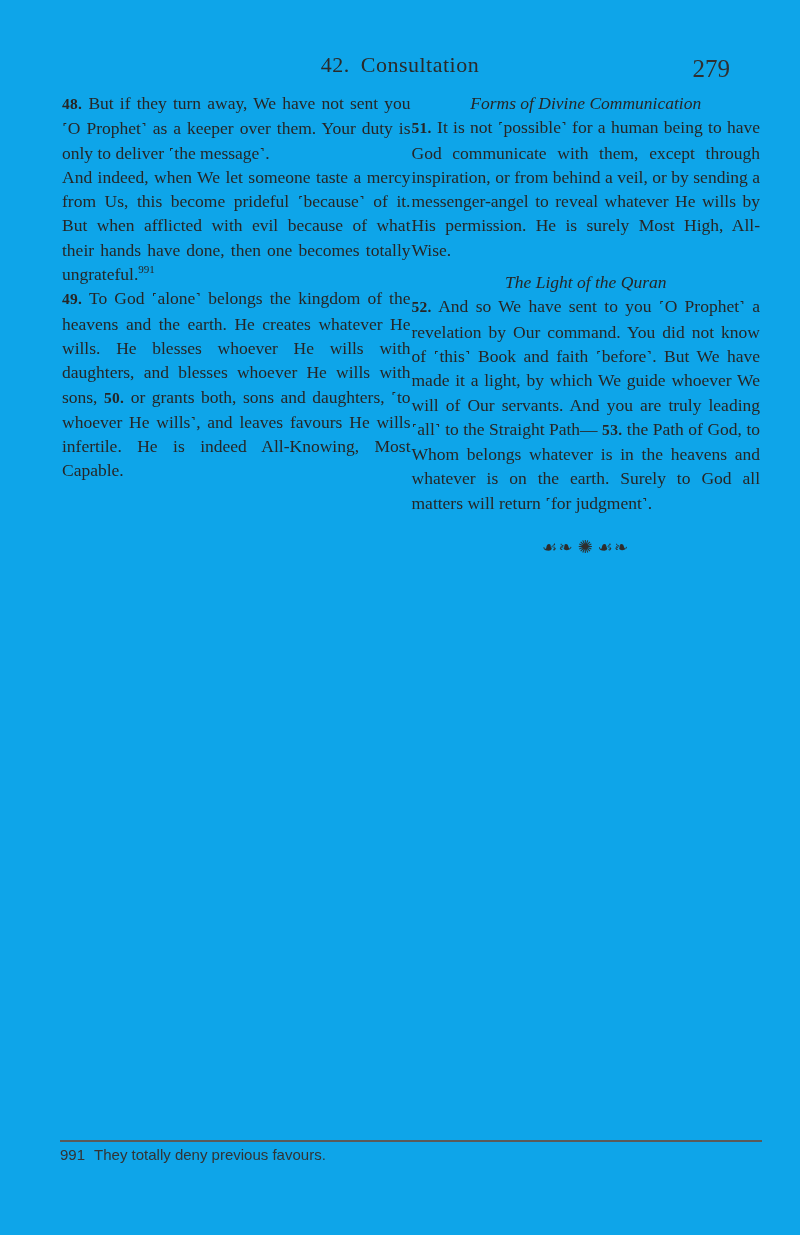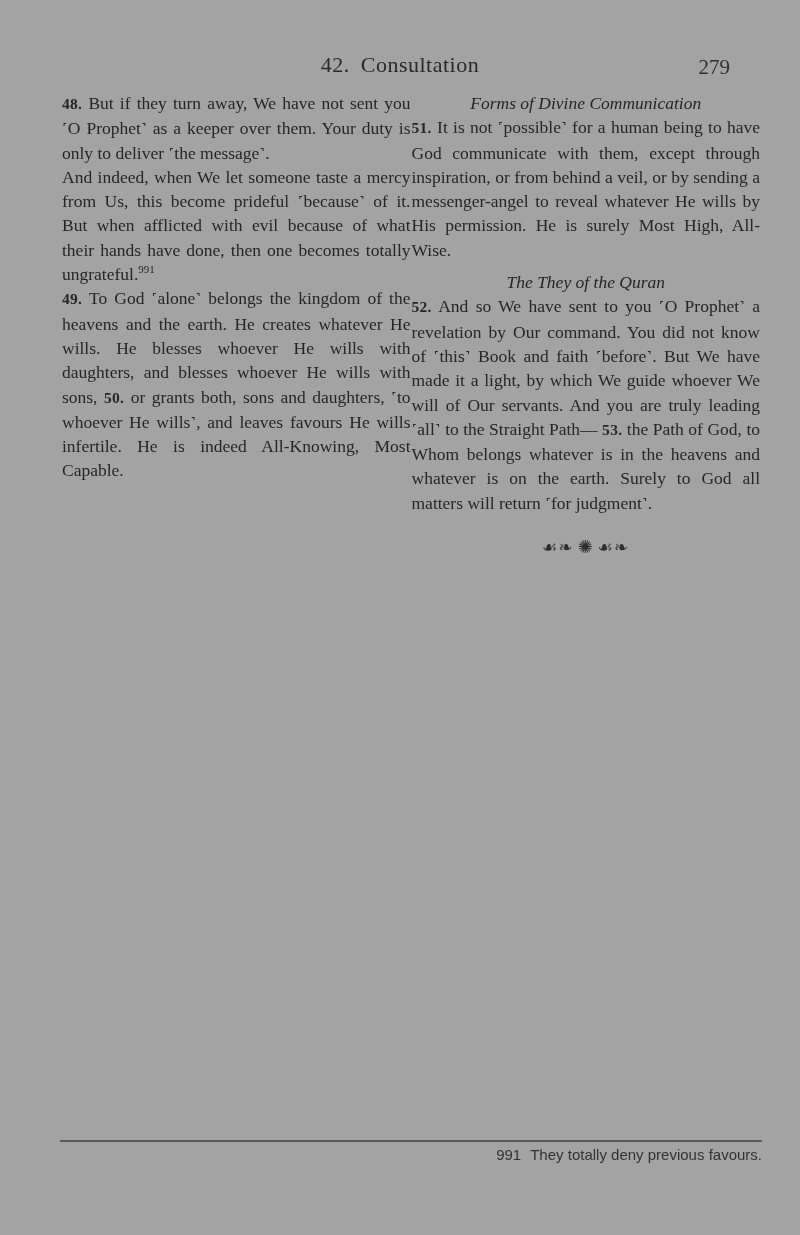--- a/index.html
+++ b/index.html
@@ -4,21 +4,21 @@
 <style>
   html, body {
     margin: 0;
     padding: 0;
     background: #ffffff;
   }
   .page {
     position: relative;
     width: 800px;
     height: 1235px;
-    background: #a3a3a3;
+    background: #0ea5e9;
     color: #262626;
     font-family: "Liberation Serif", "DejaVu Serif", serif;
     overflow: hidden;
   }
 
   
   .page-header {
     position: absolute;
     top: 52px;
     left: 0;
@@ -31,21 +31,21 @@
     letter-spacing: 0.5px;
     color: #2a2a2a;
   }
   .chapter-title .num {
     margin-right: 11px;
   }
   .page-number {
     position: absolute;
     top: 3px;
     right: 70px;
-    font-size: 21px;
+    font-size: 25px;
     color: #303030;
   }
 
   
   .columns {
     position: absolute;
     top: 91px;
     left: 62px;
     right: 40px;
     display: flex;
@@ -96,21 +96,20 @@
   .footnote-area {
     position: absolute;
     top: 1140px;
     left: 60px;
     right: 38px;
     border-top: 2px solid #5a5a5a;
     padding-top: 4px;
     font-family: "Liberation Sans", "DejaVu Sans", sans-serif;
     font-size: 15px;
     color: #333333;
-    text-align: right;
   }
   .footnote-area .fn-num { margin-right: 9px; }
 </style>
 </head>
 <body>
 
 <div class="page">
 
   <header class="page-header">
     <div class="chapter-title">
@@ -139,21 +138,21 @@
       </p>
     </div>
 
     <div class="col">
       <h3 class="section-heading">Forms of Divine Communication</h3>
       <p class="verse">
         <b class="vnum">51.</b>
         <span>It is not ˹possible˺ for a human being to have God communicate with them, except through inspiration, or from behind a veil, or by sending a messenger-angel to reveal whatever He wills by His permission. He is surely Most High, All-Wise.</span>
       </p>
 
-      <h3 class="section-heading">The They of the Quran</h3>
+      <h3 class="section-heading">The Light of the Quran</h3>
       <p class="verse">
         <b class="vnum">52.</b>
         <span>And so We have sent to you ˹O Prophet˺ a revelation by Our command. You did not know of ˹this˺ Book and faith ˹before˺. But We have made it a light, by which We guide whoever We will of Our servants. And you are truly leading ˹all˺ to the Straight Path—</span>
         <b class="vnum">53.</b>
         <span>the Path of God, to Whom belongs whatever is in the heavens and whatever is on the earth. Surely to God all matters will return ˹for judgment˺.</span>
       </p>
 
       <div class="ornament">
         <span>☙❧</span><span class="flower">✺</span><span>☙❧</span>
       </div>

